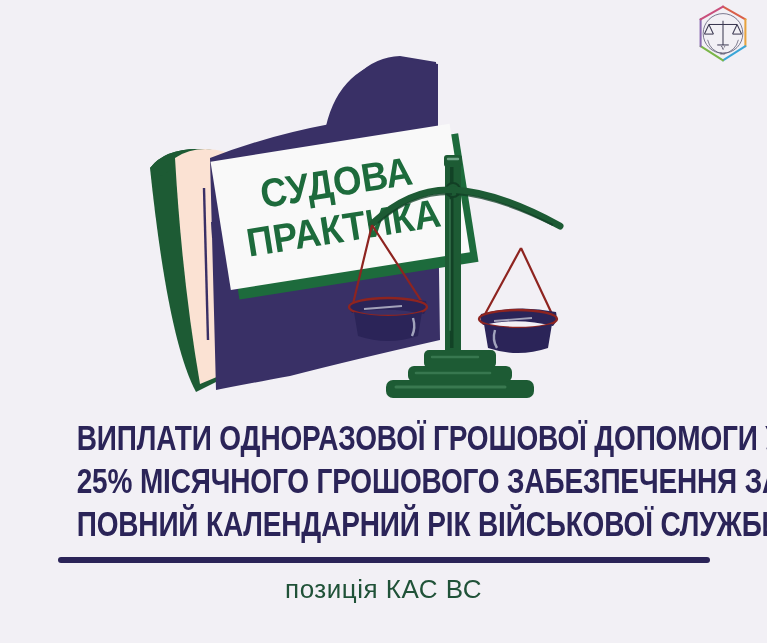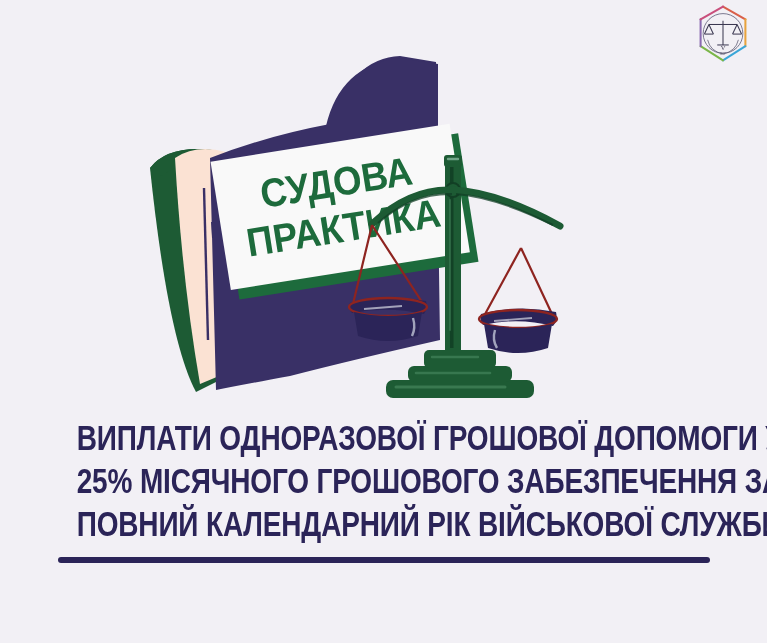--- a/index.html
+++ b/index.html
@@ -198,14 +198,15 @@
   </div>
 
   <div class="title-block">
     <div class="title-line l1">ВИПЛАТИ ОДНОРАЗОВОЇ ГРОШОВОЇ ДОПОМОГИ У РОЗМІРІ</div>
     <div class="title-line l2">25% МІСЯЧНОГО ГРОШОВОГО ЗАБЕЗПЕЧЕННЯ ЗА КОЖНИЙ</div>
     <div class="title-line l3">ПОВНИЙ КАЛЕНДАРНИЙ РІК ВІЙСЬКОВОЇ СЛУЖБИ</div>
   </div>
 
   <div class="divider"></div>
 
+  <div class="subtitle">позиція КАС ВС</div>
 
 </div>
 
 </body></html>

